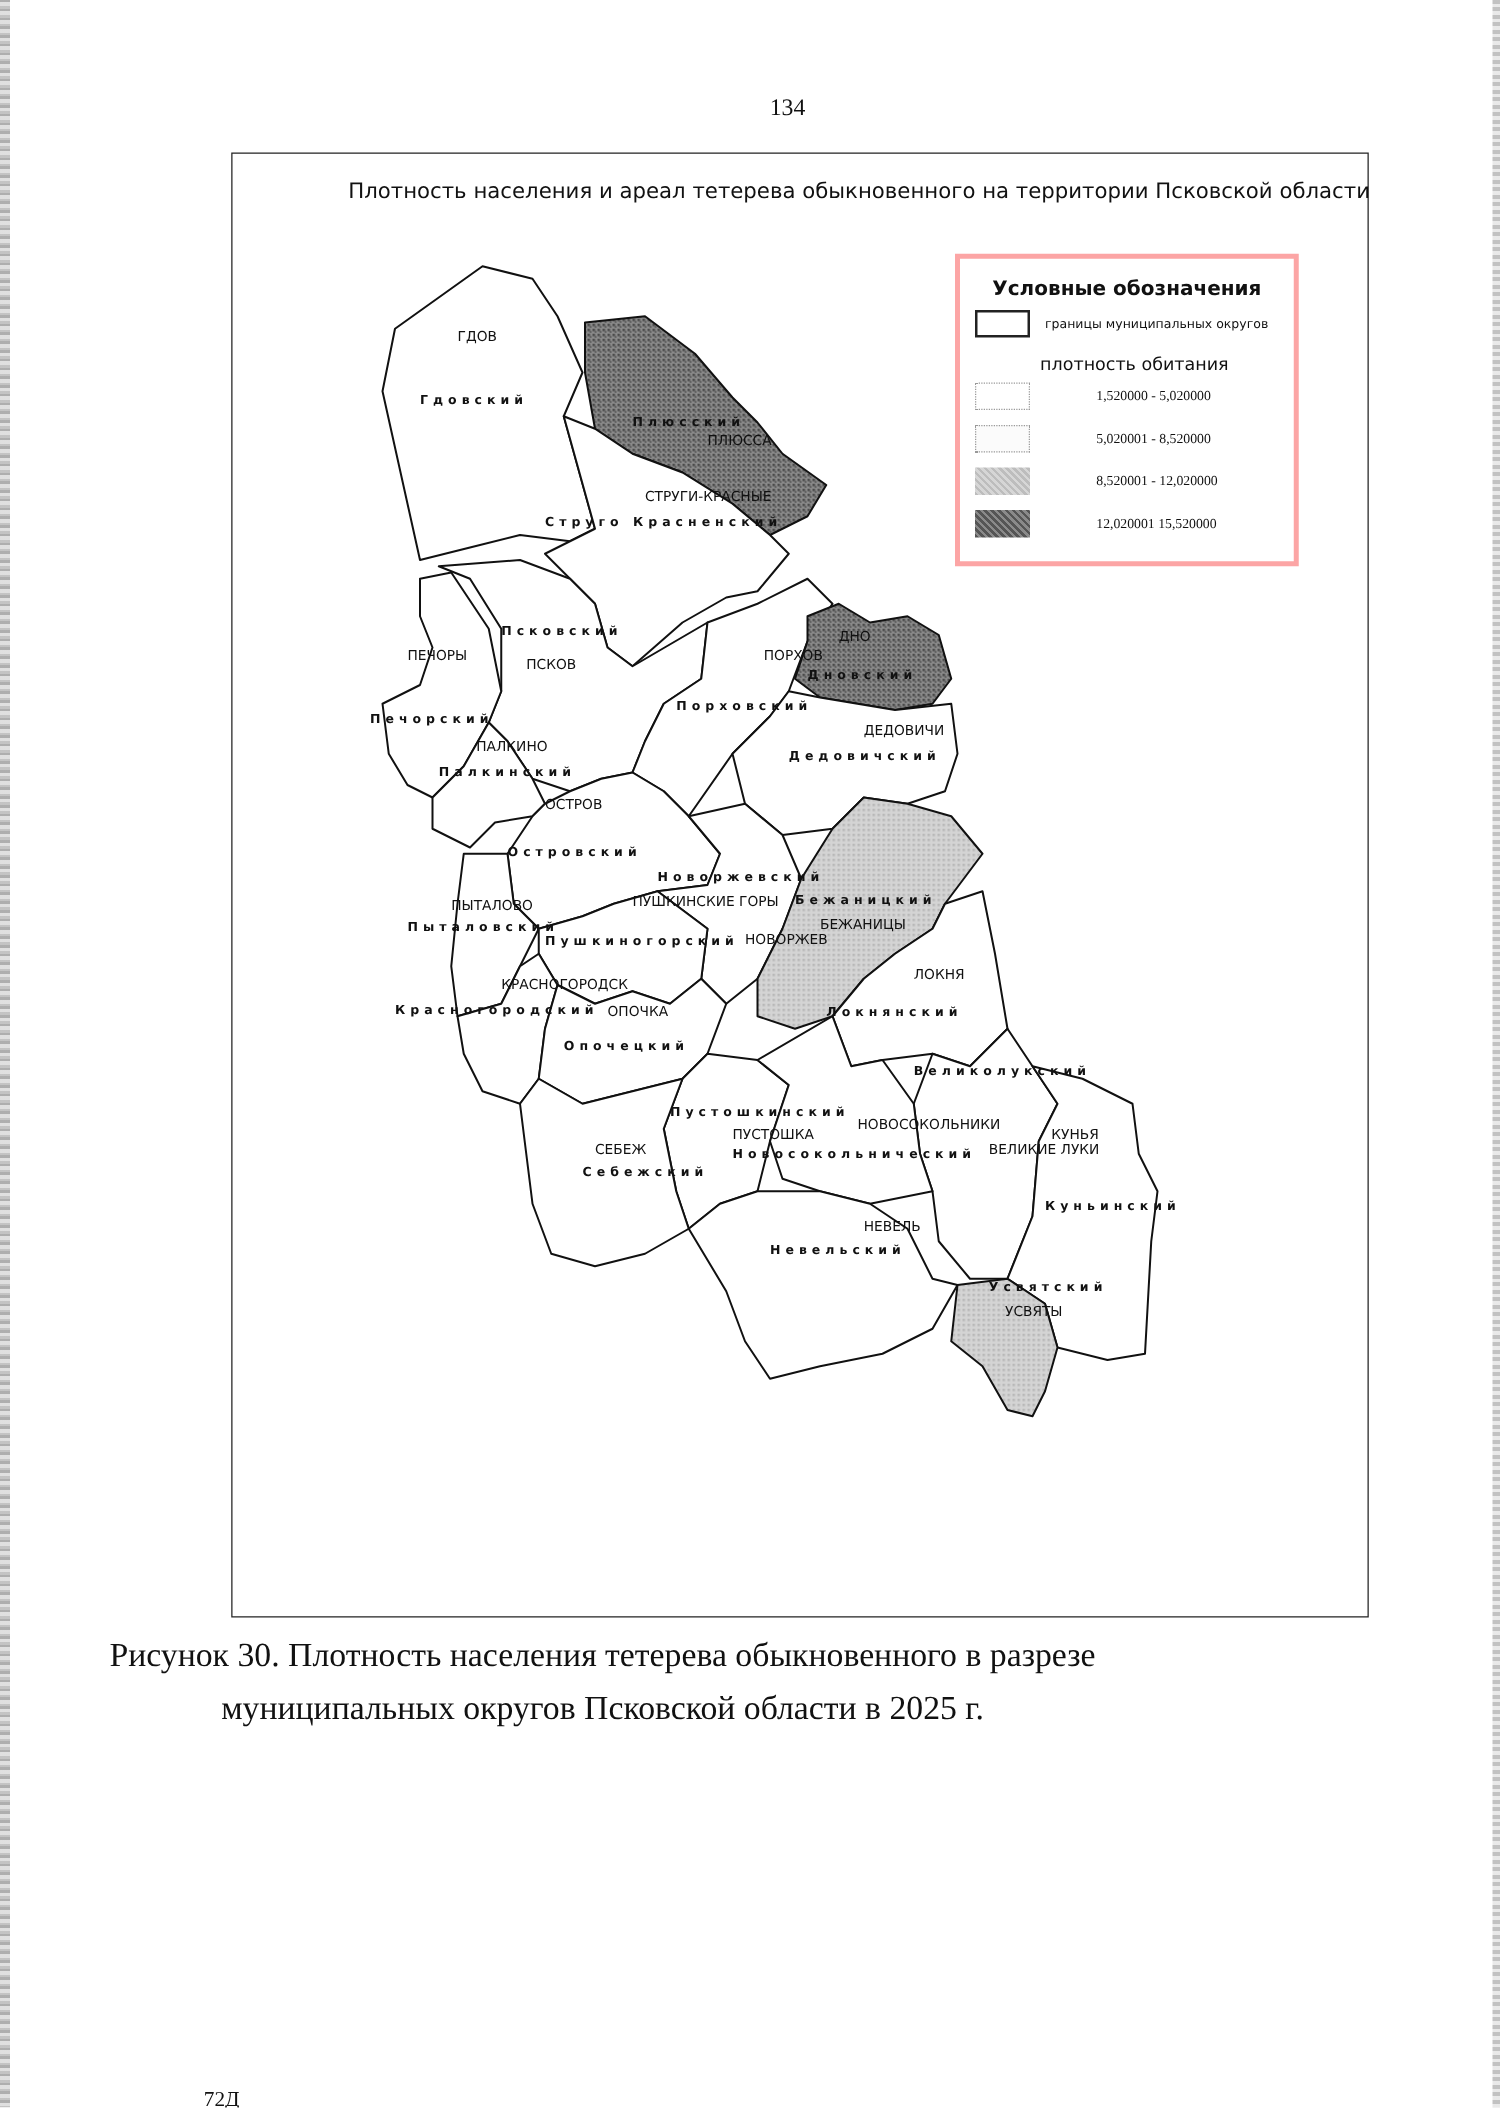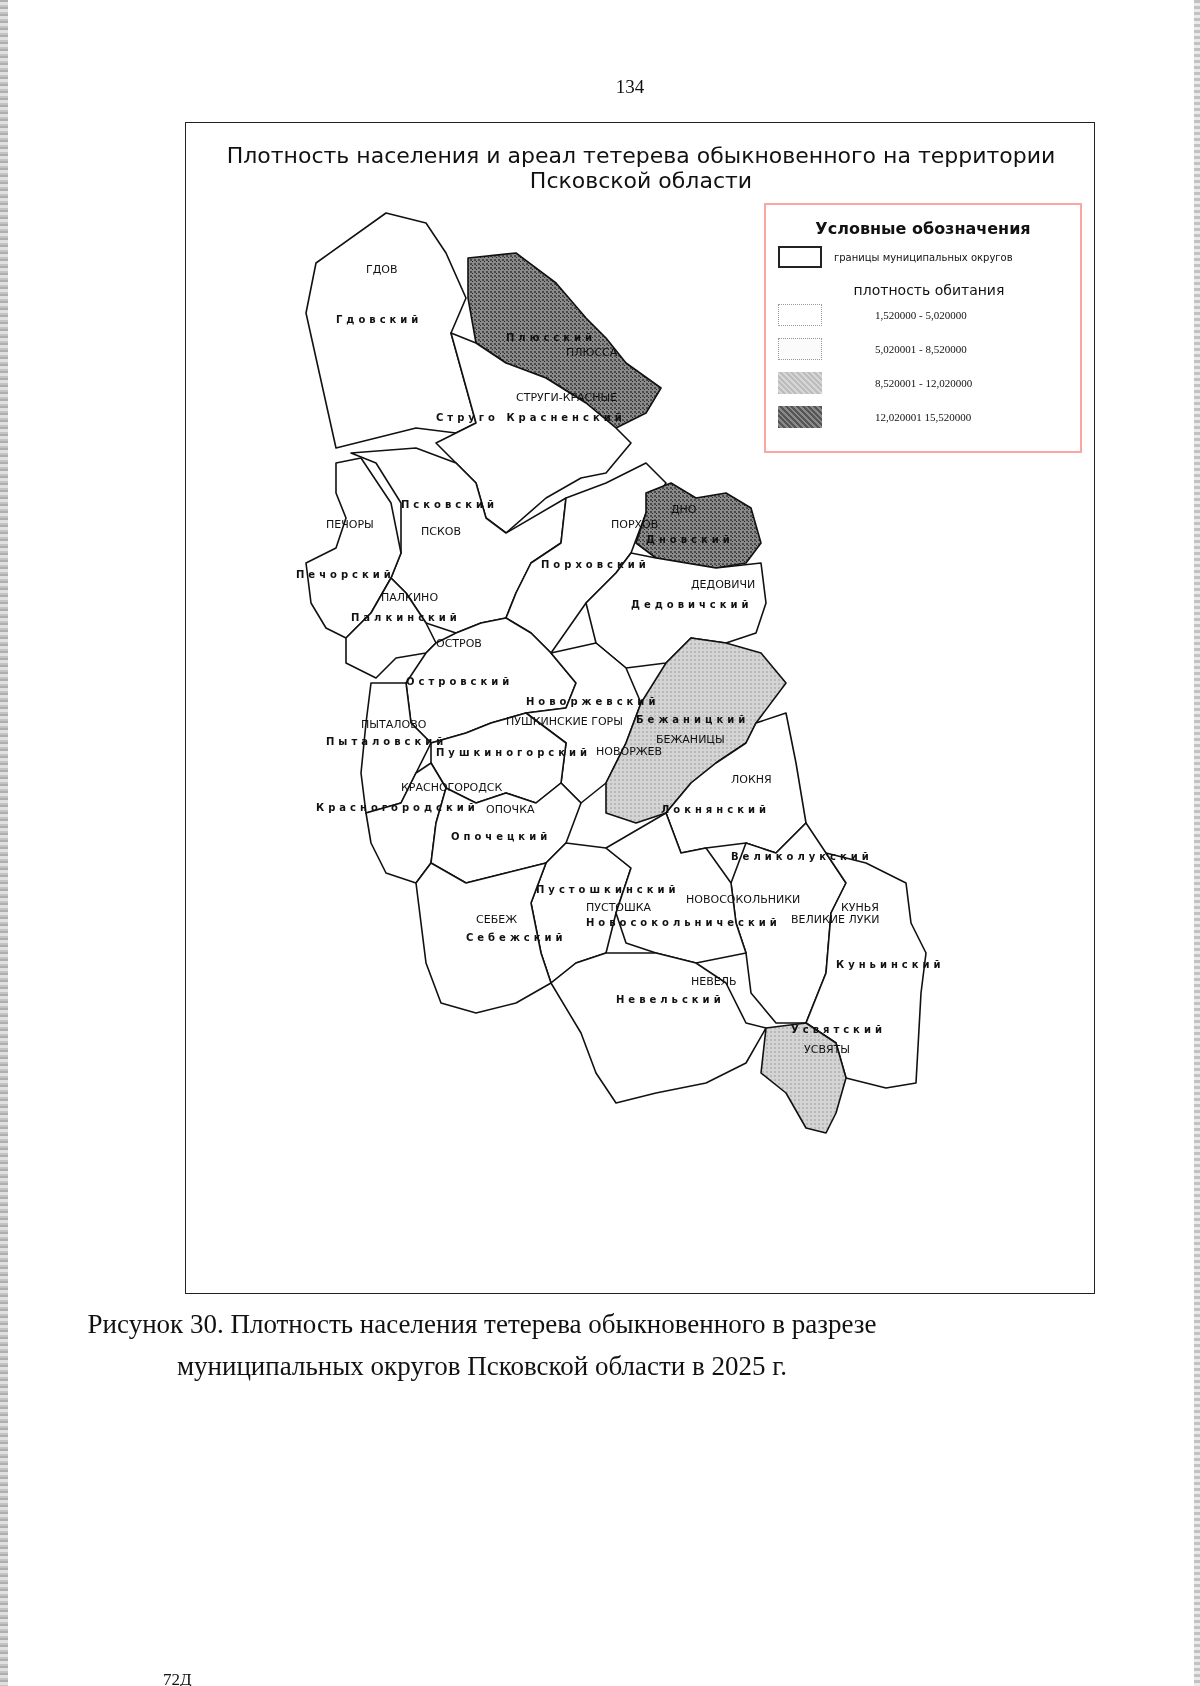--- a/index.html
+++ b/index.html
@@ -1,23 +1,23 @@
 <!DOCTYPE html>
 <html><head>
 <meta charset="utf-8">
 <style>
   html, body { margin:0; padding:0; background:#fff; }
   body { width:1200px; height:1686px; position:relative; overflow:hidden; font-family:"Liberation Serif", serif; color:#111; }
   .scan-edge-left { position:absolute; left:0; top:0; width:8px; height:1686px; background:repeating-linear-gradient(180deg,#9a9a9a 0 2px,#d8d8d8 2px 5px,#b5b5b5 5px 7px); opacity:.8; }
   .scan-edge-right { position:absolute; right:0; top:0; width:6px; height:1686px; background:repeating-linear-gradient(180deg,#a8a8a8 0 3px,#e0e0e0 3px 6px); opacity:.7; }
   .page-number { position:absolute; left:0; width:1200px; top:76px; text-align:center; font-size:19px;padding-left:30px; }
   .figure-frame { position:absolute; left:185px; top:122px; width:910px; height:1172px; border:1.5px solid #222; box-sizing:border-box; }
-  .map-title { position:absolute; left:0; width:910px; top:20px; text-align:center; font-family:"DejaVu Sans", sans-serif; font-size:22px; }
+  .map-title { position:absolute; left:0; width:910px; top:20px; text-align:right; font-family:"DejaVu Sans", sans-serif; font-size:17px; }
   .map-svg { position:absolute; left:0; top:0; }
-  .legend { position:absolute; left:578px; top:80px; width:318px; height:250px; border:2px solid #fca5a5; background:#fff; box-sizing:border-box; font-family:"DejaVu Sans", sans-serif; }
+  .legend { position:absolute; left:578px; top:80px; width:275px; height:250px; border:4px solid #fca5a5; background:#fff; box-sizing:border-box; font-family:"DejaVu Sans", sans-serif; }
   .legend-title { text-align:center; font-weight:bold; font-size:16px; margin-top:14px; }
   .legend-boundary-row { display:flex; align-items:center; margin:8px 12px 0 12px; }
   .swatch { width:44px; height:22px; box-sizing:border-box; margin-right:12px; }
   .swatch.boundary { border:2px solid #222; }
   .legend-boundary-label { font-size:10px; }
   .legend-sub { font-size:14px; margin:14px 0 6px 12px;text-align:center; }
   .legend-row { display:flex; align-items:center; margin:0 0 12px 12px;gap:41px; }
   .legend-row .label { font-size:11px; font-family:"Liberation Serif", serif; }
   .sw1 { border:1px dotted #999; background:#fff; }
   .sw2 { border:1px dotted #999; background:#fbfbfb; }

